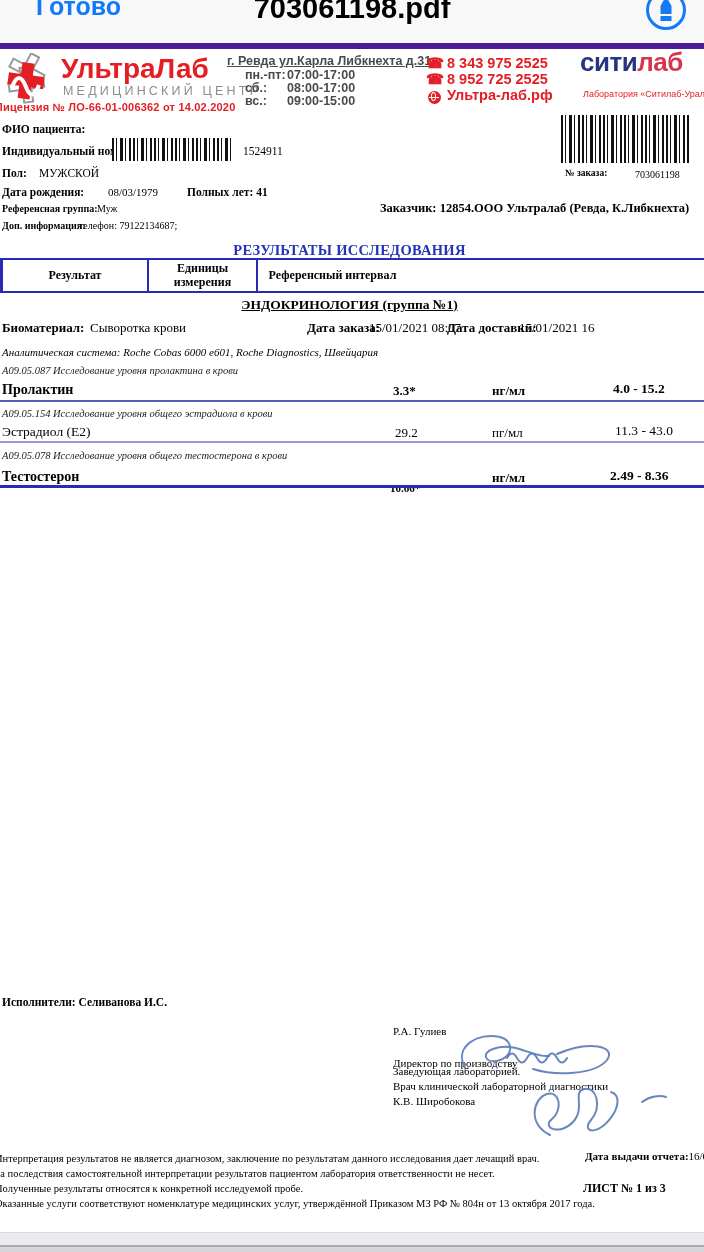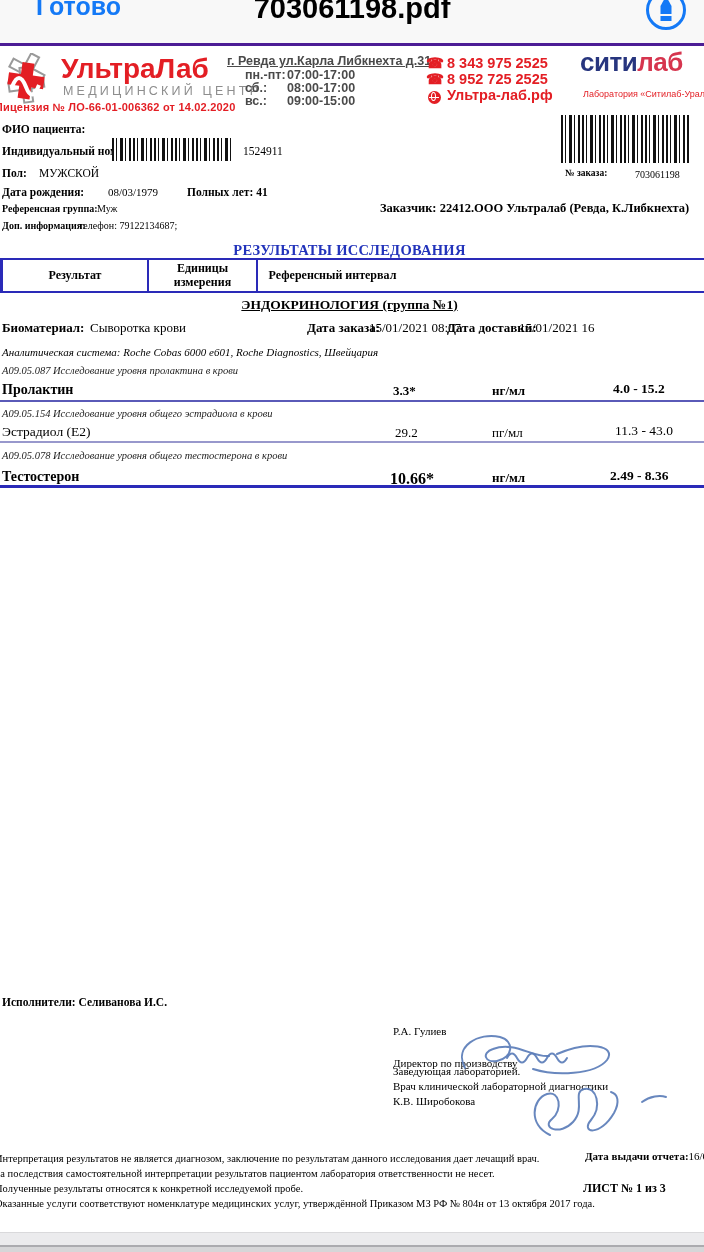--- a/index.html
+++ b/index.html
@@ -4,21 +4,21 @@
 <style>
   html,body{margin:0;padding:0;background:#fff;}
   #app{position:relative;width:704px;height:1252px;overflow:hidden;background:#fff;}
   .sans{font-family:"Liberation Sans",sans-serif;}
   .ser{font-family:"Liberation Serif",serif;}
   .b{font-weight:bold;}
   .i{font-style:italic;}
   .abs{position:absolute;}
   .red{color:#e31e24;}
   
-  .toolbar{position:absolute;left:0;top:0;width:704px;height:43px;background:#f8f8f8;border-bottom:3px solid #4c1d95;z-index:30;}
+  .toolbar{position:absolute;left:0;top:0;width:704px;height:43px;background:#f8f8f8;border-bottom:6px solid #4c1d95;z-index:30;}
   .tb-done{position:absolute;left:36px;top:-8px;font-size:25px;color:#1479f6;font-weight:bold;}
   .tb-title{position:absolute;left:0;top:-8px;width:100%;text-align:center;font-size:29px;font-weight:bold;color:#000;}
   .tb-markup{position:absolute;right:16px;top:-13px;width:44px;height:44px;}
   
   .doc{position:absolute;left:-5px;top:43px;width:760px;height:1189px;background:#fff;}
   
   .brand{font-size:28px;letter-spacing:0;}
   .brand-sub{font-size:12.5px;color:#8d8d8d;letter-spacing:3.2px;}
   .license{font-size:11px;letter-spacing:.2px;}
   .addr{font-size:12.5px;text-decoration:underline;color:#4a4a4a;}
@@ -116,21 +116,21 @@
     <span class="abs b small" style="left:7px;top:160px">Референсная группа:</span>
     <span class="abs small" style="left:102px;top:160px">Муж</span>
 
     <span class="abs b small" style="left:7px;top:177px">Доп. информация:</span>
     <span class="abs small" style="left:84px;top:177px">телефон: 79122134687;</span>
 
     <div class="abs barcode" style="left:566px;top:72px;width:130px;height:48px"></div>
     <span class="abs b" style="left:570px;top:125px;font-size:9.5px">№ заказа:</span>
     <span class="abs" style="left:640px;top:126px;font-size:10px">703061198</span>
 
-    <span class="abs b" style="left:385px;top:158px;font-size:12.5px;white-space:nowrap">Заказчик: 22412.ООО Ультралаб (Ревда, К.Либкнехта)</span>
+    <span class="abs b" style="left:385px;top:158px;font-size:12.5px;white-space:nowrap">Заказчик: 12854.ООО Ультралаб (Ревда, К.Либкнехта)</span>
 
     
     <span class="abs b rtitle" style="left:0;top:199px;width:709px;text-align:center">РЕЗУЛЬТАТЫ ИССЛЕДОВАНИЯ</span>
 
     <div class="thead">
       <div class="thc thc2" style="width:144px">Результат</div>
       <div class="thc thc2" style="width:109px;padding:0 14px;box-sizing:border-box">Единицы измерения</div>
       <div class="thc thc2" style="width:149px">Референсный интервал</div>
     </div>
 
@@ -157,21 +157,21 @@
     <span class="abs i code" style="left:7px;top:365px">A09.05.154 Исследование уровня общего эстрадиола в крови</span>
     <span class="abs" style="left:7px;top:381px;font-size:13.5px">Эстрадиол (Е2)</span>
     <span class="abs" style="left:400px;top:382px;font-size:13px">29.2</span>
     <span class="abs" style="left:497px;top:382px;font-size:13px">пг/мл</span>
     <span class="abs" style="left:620px;top:380px;font-size:13.5px">11.3 - 43.0</span>
     <div class="abs uline" style="top:398px;height:2px;background:#9898cc"></div>
 
     
     <span class="abs i code" style="left:7px;top:407px">A09.05.078 Исследование уровня общего тестостерона в крови</span>
     <span class="abs b" style="left:7px;top:426px;font-size:14px">Тестостерон</span>
-    <span class="abs b" style="left:395px;top:427px;font-size:16px">10.66*</span>
+    <span class="abs b" style="left:395px;top:439px;font-size:11px">10.66*</span>
     <span class="abs b" style="left:497px;top:427px;font-size:13px">нг/мл</span>
     <span class="abs b" style="left:615px;top:425px;font-size:13.5px">2.49 - 8.36</span>
     <div class="abs uline" style="top:442px;height:3px;background:#2a2ab8"></div>
 
 
     
     <span class="abs b" style="left:7px;top:953px;font-size:11.5px">Исполнители: Селиванова И.С.</span>
 
     <span class="abs" style="left:398px;top:1014px;font-size:11px">Директор по производству</span>
     <span class="abs" style="left:398px;top:982px;font-size:11px">Р.А. Гулиев</span>

